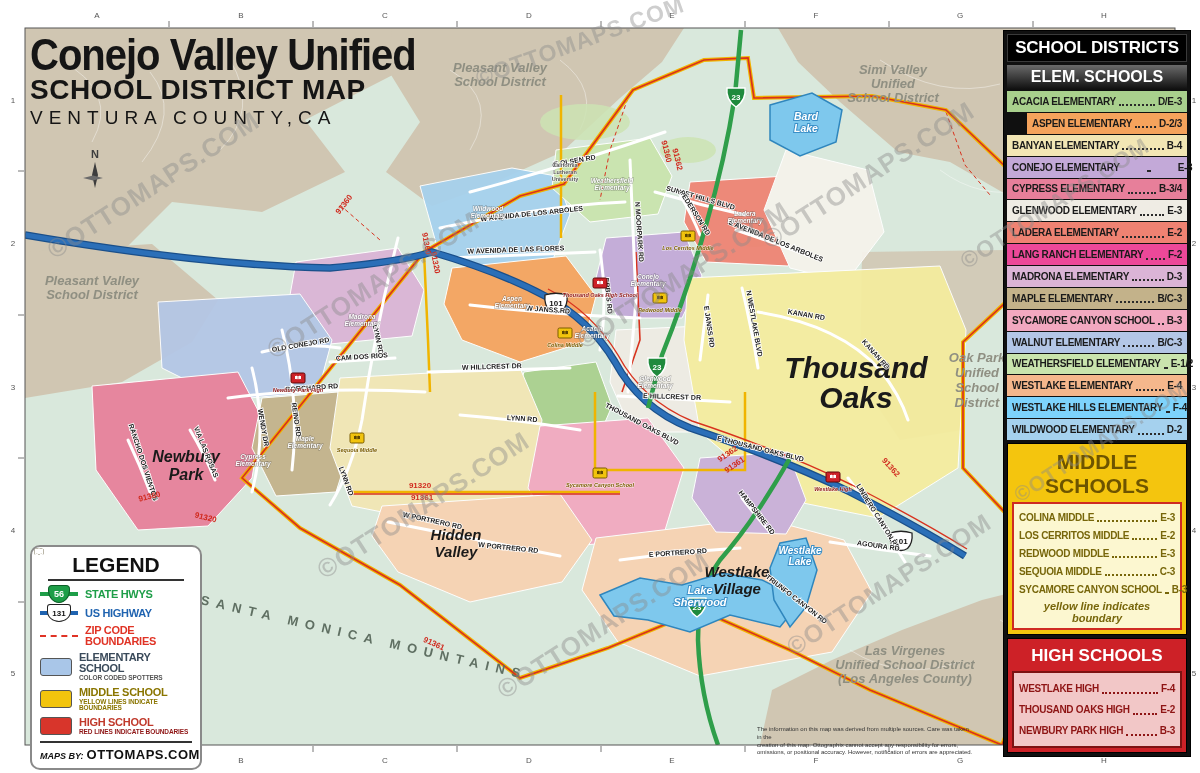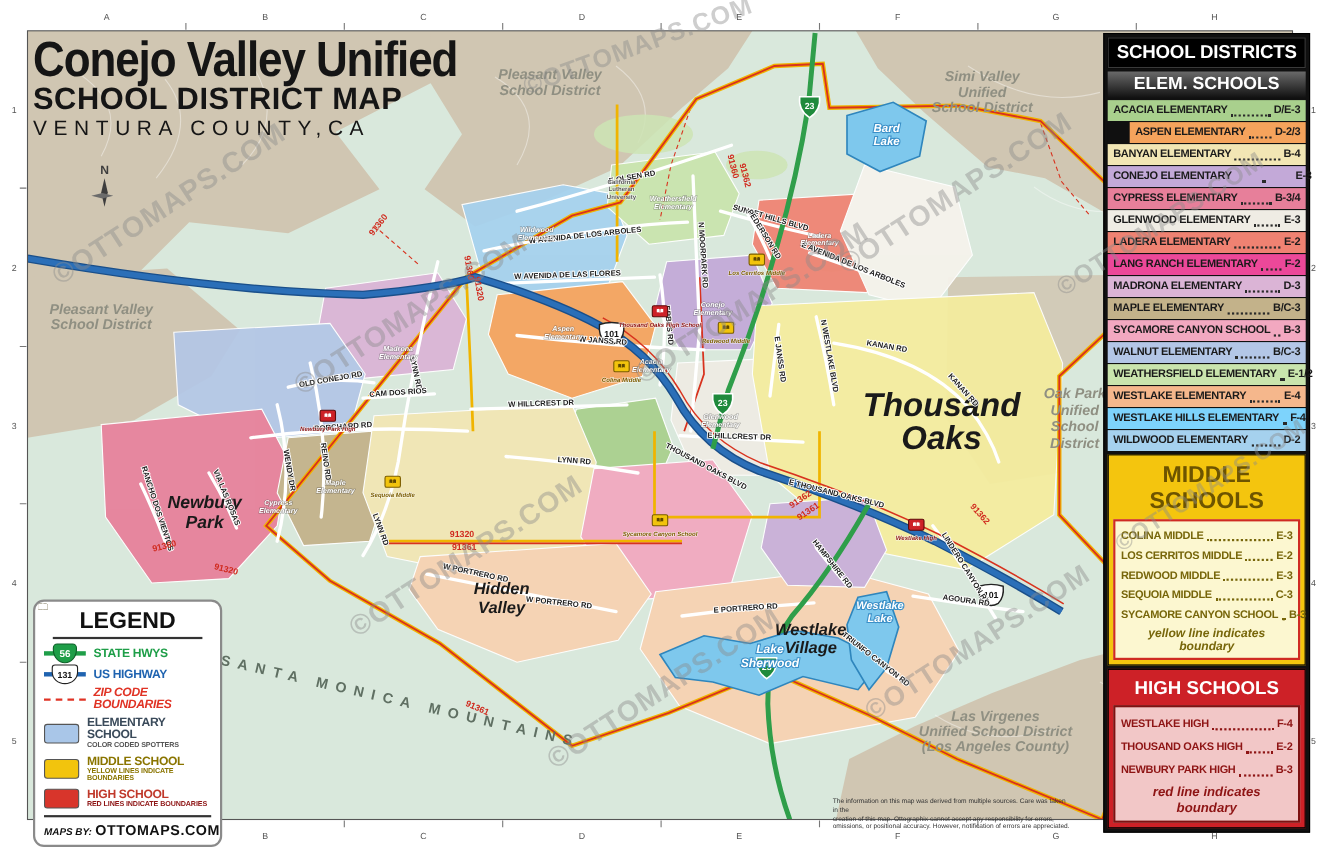--- a/index.html
+++ b/index.html
@@ -559,21 +559,20 @@
       <div class="hrow">
             <span>THOUSAND OAKS HIGH</span>
             <span class="leader"></span>
             <span>E-2</span>
           </div>
       <div class="hrow">
             <span>NEWBURY PARK HIGH</span>
             <span class="leader"></span>
             <span>B-3</span>
           </div>
-      <div class="hi-note">red line indicates boundary</div>
     </div>
   </div>
 </div>
 
 <div class="legend">
   <div class="lg-title">LEGEND</div>
   <div class="lg-row">
     <div class="lg-line">
       <div class="bar" style="background: rgb(30, 158, 72);"></div>
       <div class="shield-st" style="background: rgb(30, 158, 72);">
@@ -586,21 +585,21 @@
     <div class="lg-line">
       <div class="bar" style="background: rgb(31, 99, 176);"></div>
       <div class="shield-us">
             <span>131</span>
           </div>
     </div>
     <div class="lg-main" style="color: rgb(31, 99, 176);">US HIGHWAY</div>
   </div>
   <div class="lg-row">
     <div class="dash-red"></div>
-    <div class="lg-main" style="color: rgb(224, 51, 37); font-style: italic;">ZIP CODE BOUNDARIES</div>
+    <div class="lg-main" style="color: rgb(224, 51, 37);">ZIP CODE BOUNDARIES</div>
   </div>
   <div class="lg-row">
     <div class="sw" style="background: rgb(169, 198, 232);">
       <svg width="14" height="10" viewBox="-5 -4 10 8">
             <path d="M-3.5,-2.2 Q-1.7,-3.2 0,-2.4 Q1.7,-3.2 3.5,-2.2 L3.5,1.8 Q1.7,1 0,1.9 Q-1.7,1 -3.5,1.8 Z" fill="#2e3e50"></path>
           </svg>
     </div>
     <div>
       <div class="lg-main" style="color: rgb(58, 74, 90);">ELEMENTARY SCHOOL</div>
       <div class="lg-sub" style="color:#555">COLOR CODED SPOTTERS</div>

